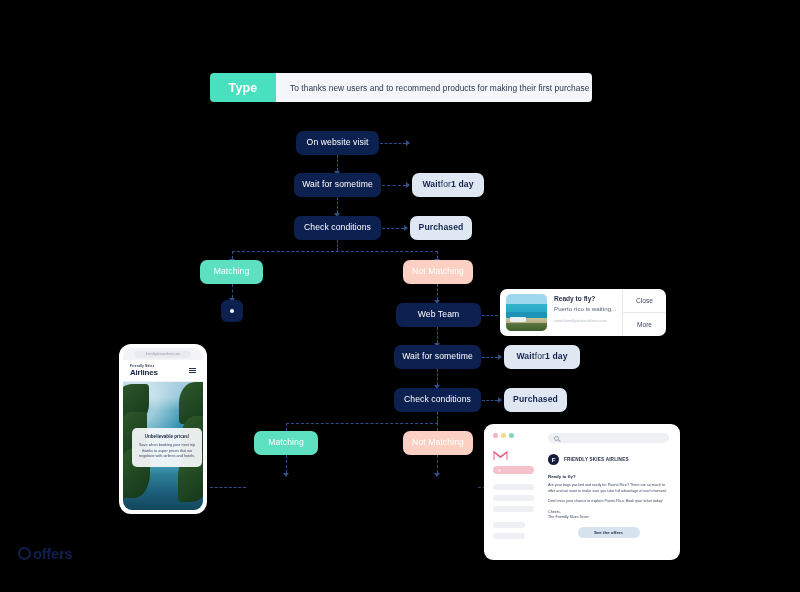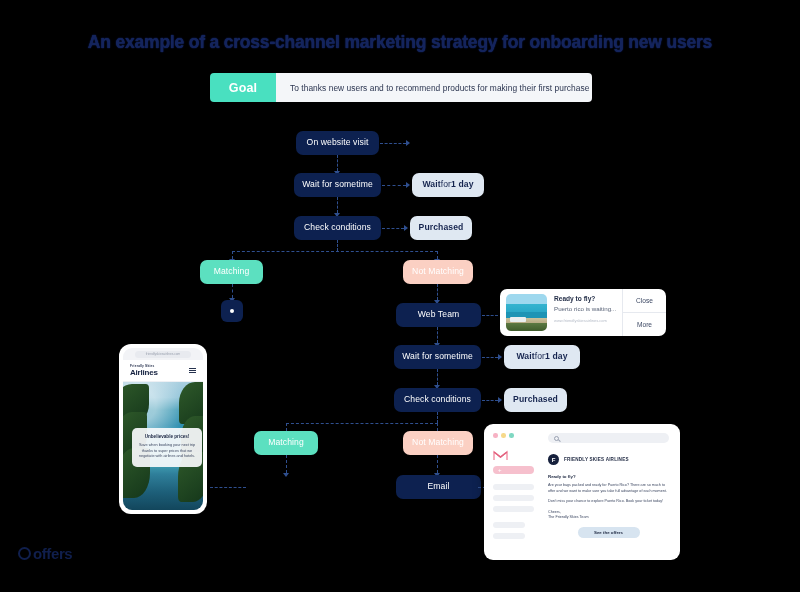--- a/index.html
+++ b/index.html
@@ -222,24 +222,23 @@
   .logo-mark {
     width: 13px; height: 13px; border-radius: 50%;
     border: 2.5px solid #101f4d;
   }
 </style>
 </head>
 <body>
 
 <div class="canvas">
 
-  <div class="title">An example of a cross-channel marketing strategy for onboarding new users</div>
 
   <div class="goal-bar">
-    <div class="goal-label">Goal</div>
+    <div class="goal-label">Type</div>
     <div class="goal-text">To thanks new users and to recommend products for making their first purchase</div>
   </div>
 
   <div class="node node-dark" style="left:296px; top:131px; width:83px; height:24px;">
     <span>On website visit</span>
   </div>
 
 
   <div class="h-line" style="left:380px; top:143px; width:26px;"></div>
   <div class="arrow-right" style="left:406px; top:140px;"></div>
@@ -360,23 +359,20 @@
     <span>Not Matching</span>
   </div>
 
   <div class="v-line" style="left:286px; top:455px; height:18px;"></div>
   <div class="arrow-down" style="left:283px; top:473px;"></div>
 
   <div class="v-line" style="left:437px; top:455px; height:18px;"></div>
   <div class="arrow-down" style="left:434px; top:473px;"></div>
 
 
-  <div class="node node-dark" style="left:396px; top:475px; width:85px; height:24px;">
-    <span>Email</span>
-  </div>
 
   <div class="h-line" style="left:210px; top:487px; width:36px;"></div>
   <div class="h-line" style="left:478px; top:487px; width:8px;"></div>
 
   <div class="phone">
     <div class="phone-screen">
       <div class="phone-urlbar">
         <div class="phone-urlpill">friendlyskiesairlines.com</div>
       </div>
       <div class="phone-nav">

